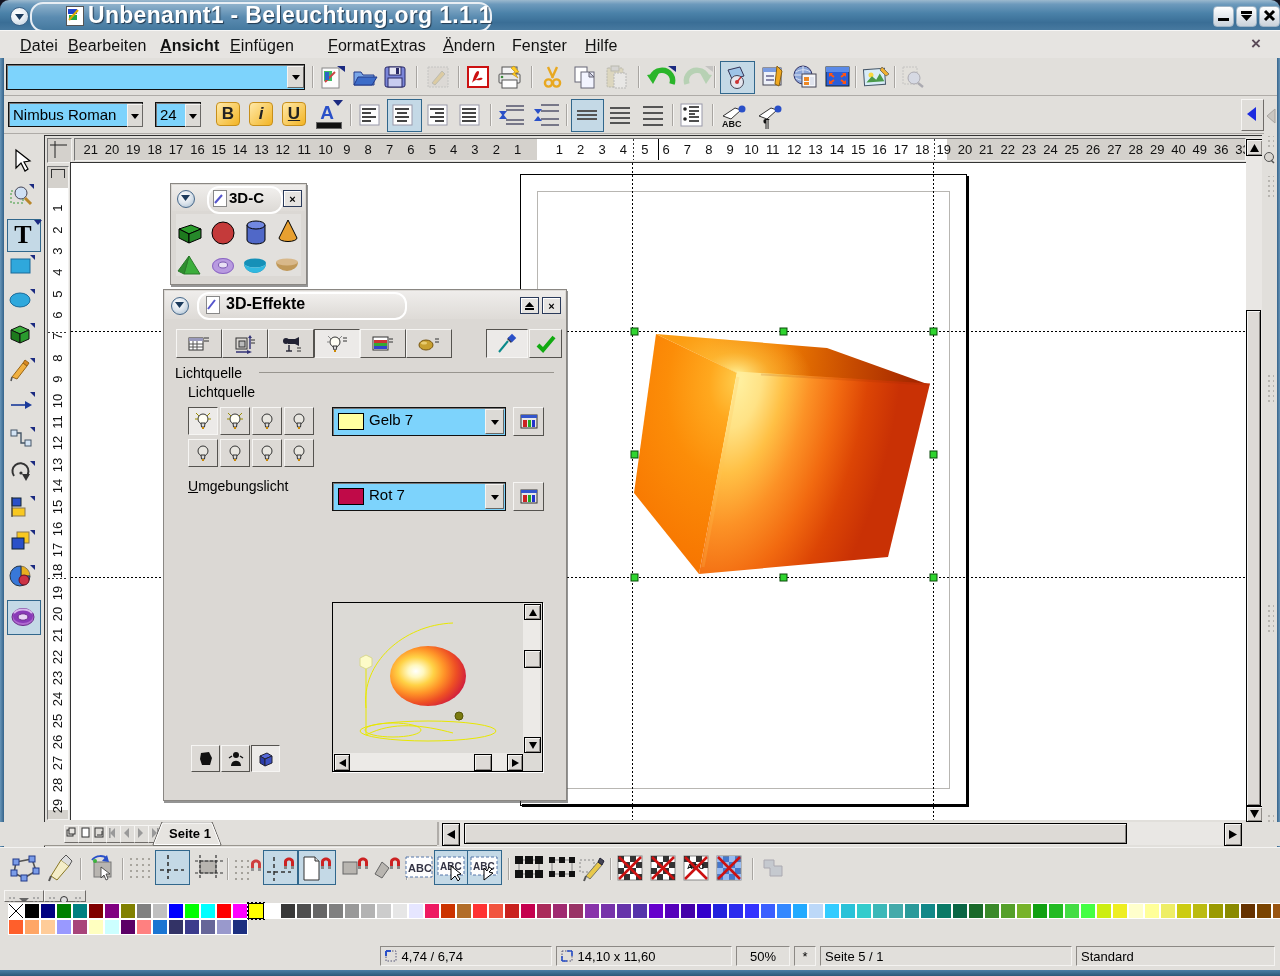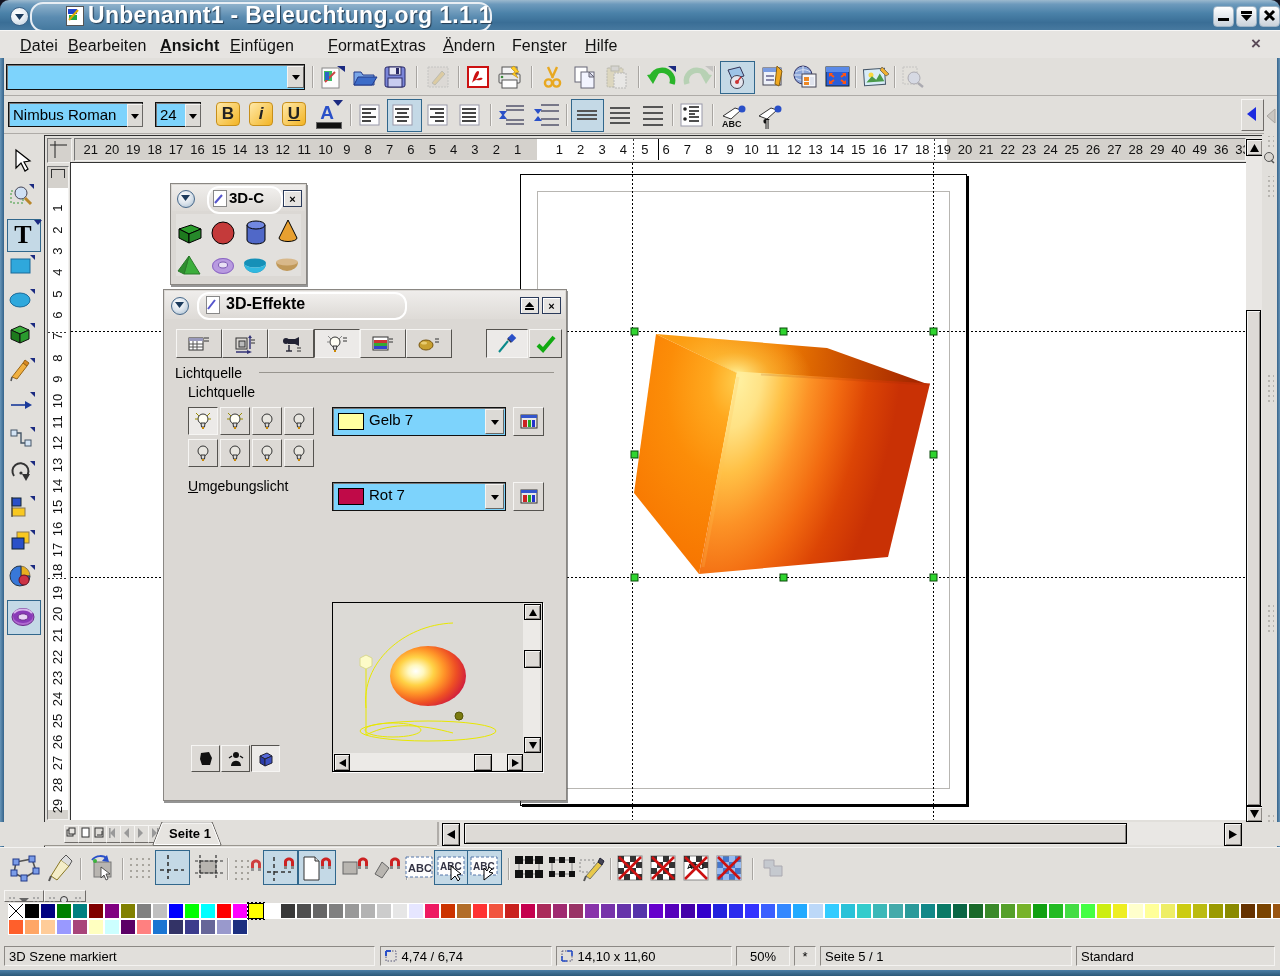--- a/index.html
+++ b/index.html
@@ -1088,21 +1088,20 @@
         <div class="sw" style="left:152px;top:17px;background:#1a75d2;"></div>
         <div class="sw" style="left:168px;top:17px;background:#333366;"></div>
         <div class="sw" style="left:184px;top:17px;background:#3b3b8c;"></div>
         <div class="sw" style="left:200px;top:17px;background:#666699;"></div>
         <div class="sw" style="left:216px;top:17px;background:#9999cc;"></div>
         <div class="sw" style="left:232px;top:17px;background:#1c2f80;"></div>
       </div>
     </div>
   <div class="abs" style="left:0;top:938px;width:1280px;height:6px;background:#e1dfdb;border-bottom:1px solid #f4f3f1;"></div>
   <div class="abs" id="statusbar">
-    <div class="scell" style="left:4px;width:371px;">3D Szene markiert</div>
     <div class="scell" style="left:380px;width:172px;"><svg width="13" height="13" style="vertical-align:-2px">
           <rect x="1" y="1" width="10" height="10" fill="none" stroke="#557" stroke-dasharray="1.5,1.5"></rect>
           <path d="M1 1 L6 1 M1 1 L1 6" stroke="#2a50c8" stroke-width="2"></path>
         </svg> 4,74 / 6,74</div>
     <div class="scell" style="left:556px;width:176px;"><svg width="13" height="13" style="vertical-align:-2px">
           <rect x="1" y="1" width="10" height="10" fill="none" stroke="#557" stroke-dasharray="1.5,1.5"></rect>
           <path d="M11 1 L6 1 M11 1 L11 6 M1 11 L6 11 M1 11 L1 6" stroke="#2a50c8" stroke-width="1.6"></path>
         </svg> 14,10 x 11,60</div>
     <div class="scell" style="left:736px;width:54px;text-align:center;">50%</div>
     <div class="scell" style="left:794px;width:22px;text-align:center;">*</div>

